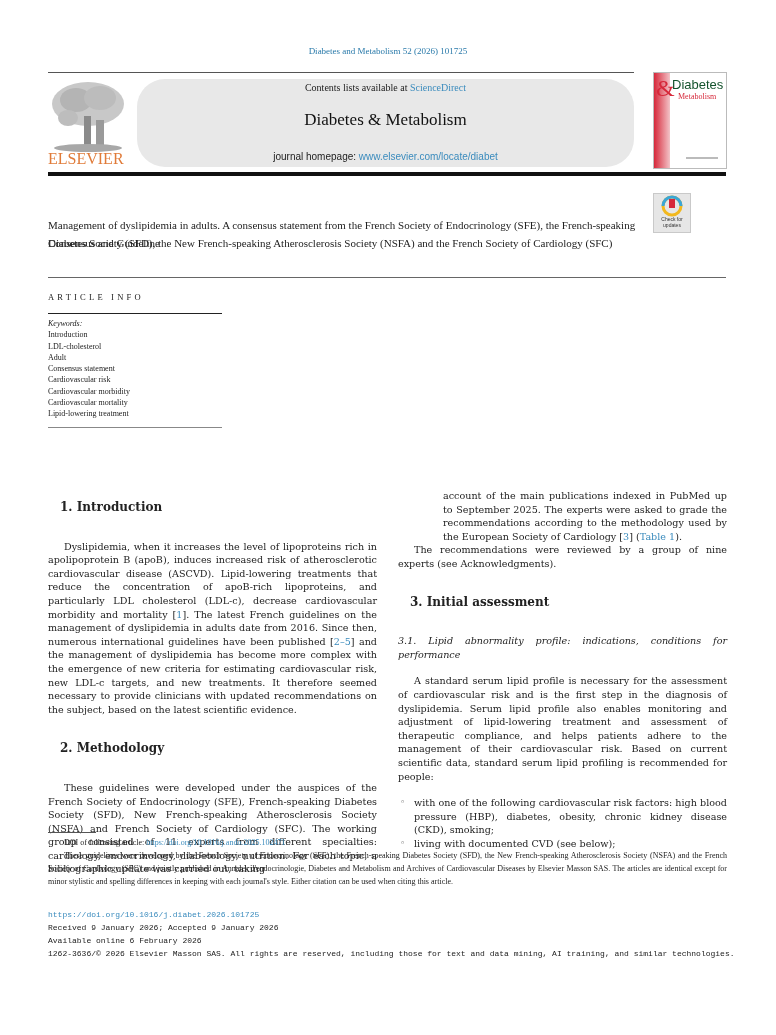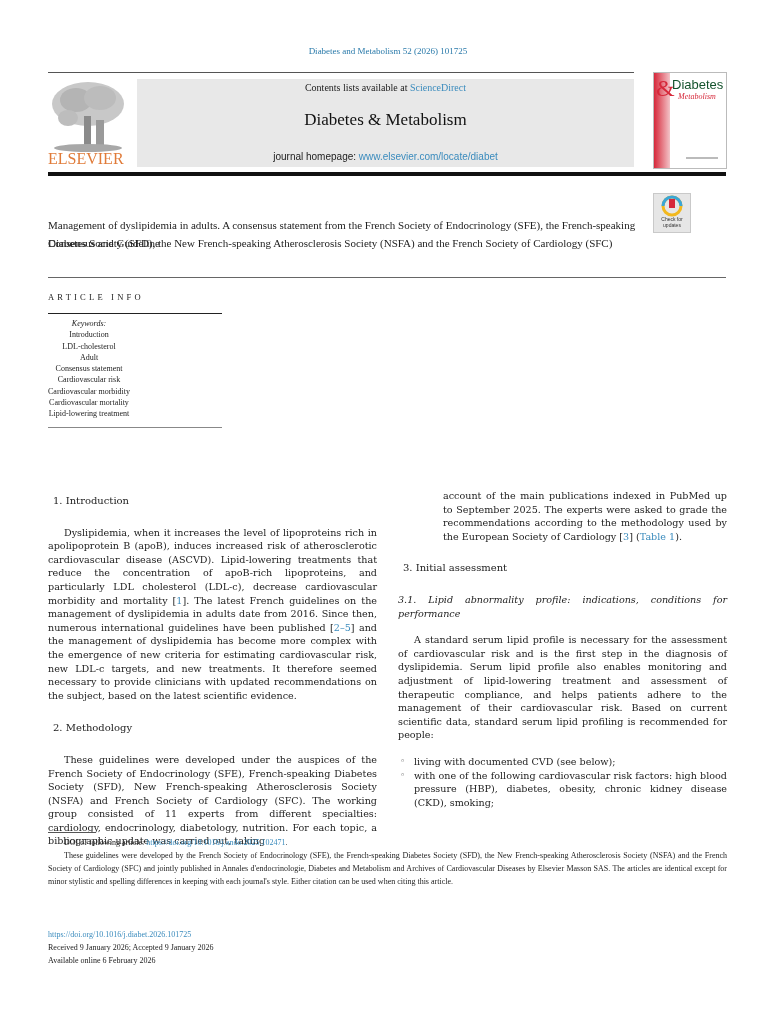--- a/index.html
+++ b/index.html
@@ -5,52 +5,52 @@
   html, body { margin:0; padding:0; background:#ffffff; }
   body { width:776px; height:1035px; position:relative; overflow:hidden;
          font-family:"DejaVu Serif", "Liberation Serif", serif; color:#222; }
   .abs { position:absolute; }
   .link { color:#3a8bbd; }
   #running-head { top:46px; left:0; width:776px; text-align:center; font-size:9px; color:#2a7aaa;
                   font-family:"Liberation Serif", serif; }
   #top-rule { left:48px; top:72px; width:586px; height:1px; background:#555; }
   #elsevier-logo { left:48px; top:78px; width:80px; height:90px; }
   #banner { left:137px; top:79px; width:497px; height:88px; background:#e8e8e8;
-            font-family:"Liberation Serif", serif; text-align:center; }
+            font-family:"Liberation Serif", serif; text-align:center;border-radius:28px; }
   #banner .contents { position:absolute; top:3px; left:0; right:0; font-size:10px; color:#222; }
   #banner .jtitle { position:absolute; top:31px; left:0; right:0; font-size:17px; color:#111; }
   #banner .home { position:absolute; top:72px; left:0; right:0; font-size:10px;
                   font-family:"Liberation Sans", sans-serif; color:#222; }
   #cover { left:653px; top:72px; width:72px; height:95px; border:1px solid #bbb; background:#fff; overflow:hidden; }
   #thick-rule { left:48px; top:172px; width:678px; height:4px; background:#111; }
   #article-type { left:48px; top:191px; font-size:11px; font-family:"Liberation Serif", serif; color:#222;margin-top:46px; }
   #title { left:48px; top:217px; width:590px; font-size:11px; line-height:17.5px;
            font-family:"Liberation Serif", serif; color:#222; }
   #crossmark { left:653px; top:193px; width:36px; height:38px; background:#e6e6e6; border:1px solid #c9c9c9; }
   #title-rule { left:48px; top:277px; width:678px; height:1px; background:#666; }
   #ai-head { left:48px; top:292px; font-size:8.5px; letter-spacing:3.2px; font-family:"Liberation Serif", serif; color:#222; }
   #ai-rule { left:48px; top:313px; width:174px; height:1px; background:#222; }
-  #keywords { left:48px; top:318px; font-size:8px; line-height:11.3px; font-family:"Liberation Serif", serif; color:#222;text-align:center; }
+  #keywords { left:48px; top:318px; font-size:8px; line-height:11.3px; font-family:"Liberation Serif", serif; color:#222; }
   #keywords .kh { font-style:italic; }
   #ai-rule2 { left:48px; top:427px; width:174px; height:1px; background:#888; }
   .col { font-size:9.6px; line-height:13.6px; text-align:justify; color:#222; font-family:"DejaVu Serif", serif; }
   .col p { margin:0; text-indent:16px; }
   .col p.noind { text-indent:0;margin-left:45px; }
-  .sec { font-weight:normal; font-size:10px; margin:5px; }
+  .sec { font-weight:bold; font-size:12px; margin:12px; }
   .subsec { font-style:italic; font-size:9.6px; margin:0; }
   #col-left { left:48px; top:489px; width:329px; }
   #col-right { left:398px; top:489px; width:329px; }
   ul.circ { list-style:none; margin:0; padding:0 0 0 16px; }
   ul.circ li { position:relative; }
   ul.circ li::before { content:"\25E6"; position:absolute; left:-14px; top:0; font-size:9px; }
   #fn-rule { left:48px; top:832px; width:48px; height:1px; background:#555; }
   #footnotes { left:48px; top:836px; width:679px; font-size:8px; line-height:13px;
                font-family:"Liberation Serif", serif; text-align:justify; color:#222; }
   #footnotes p { margin:0; text-indent:16px; }
-  #meta { left:48px; top:908px; width:679px; font-size:8px; line-height:13px; font-family:Liberation Serif, serif; color:#222;margin-top:20px; }
+  #meta { left:48px; top:908px; width:679px; font-size:8px; line-height:13px; font-family:Liberation Mono, monospace; color:#222; }
   #meta div { white-space:nowrap; }
 </style>
 </head>
 <body>
 
 <div id="running-head" class="abs">Diabetes and Metabolism 52 (2026) 101725</div>
 <div id="top-rule" class="abs"></div>
 
 <div id="elsevier-logo" class="abs">
   <svg width="80" height="90" viewBox="0 0 80 90">
@@ -72,21 +72,21 @@
   <div class="jtitle">Diabetes &amp; Metabolism</div>
   <div class="home">
     <span>journal homepage: </span><span class="link">www.elsevier.com/locate/diabet</span>
   </div>
 </div>
 
 <div id="cover" class="abs">
   <div class="abs" style="left:0;top:0;width:16px;height:95px;background:linear-gradient(to right,#d6283a,#f3c3c8);"></div>
   <div class="abs" style="left:2px;top:2px;font-size:24px;color:#d6283a;font-family:'Liberation Serif',serif;">&amp;</div>
   <div class="abs" style="left:18px;top:4px;font-size:13px;color:#14532d;font-family:'Liberation Sans',sans-serif;">Diabetes</div>
-  <div class="abs" style="left:24px;top:19px;font-size:8px;color:#d6283a;font-style:italic;font-family:'Liberation Serif',serif;">Metabolism</div>
+  <div class="abs" style="left:24px;top:19px;font-size:8px;color:#d6283a;font-family:'Liberation Serif',serif;">Metabolism</div>
   <div class="abs" style="left:32px;top:84px;width:32px;height:2px;background:#bbb;"></div>
 </div>
 
 <div id="thick-rule" class="abs"></div>
 
 <div id="article-type" class="abs">Consensus and Guideline</div>
 <div id="title" class="abs">Management of dyslipidemia in adults. A consensus statement from the French Society of Endocrinology (SFE), the French-speaking Diabetes Society (SFD), the New French-speaking Atherosclerosis Society (NSFA) and the French Society of Cardiology (SFC)</div>
 
 <div id="crossmark" class="abs">
   <svg width="36" height="24" viewBox="0 0 36 24">
@@ -122,36 +122,38 @@
   <div style="height:13px"></div>
   <p><span>Dyslipidemia, when it increases the level of lipoproteins rich in apolipoprotein B (apoB), induces increased risk of atherosclerotic cardiovascular disease (ASCVD). Lipid-lowering treatments that reduce the concentration of apoB-rich lipoproteins, and particularly LDL cholesterol (LDL-c), decrease cardiovascular morbidity and mortality [</span><span class="link">1</span><span>]. The latest French guidelines on the management of dyslipidemia in adults date from 2016. Since then, numerous international guidelines have been published [</span><span class="link">2–5</span><span>] and the management of dyslipidemia has become more complex with the emergence of new criteria for estimating cardiovascular risk, new LDL-c targets, and new treatments. It therefore seemed necessary to provide clinicians with updated recommendations on the subject, based on the latest scientific evidence.</span></p>
   <div style="height:14px"></div>
   <div class="sec">2.  Methodology</div>
   <div style="height:13px"></div>
   <p>These guidelines were developed under the auspices of the French Society of Endocrinology (SFE), French-speaking Diabetes Society (SFD), New French-speaking Atherosclerosis Society (NSFA) and French Society of Cardiology (SFC). The working group consisted of 11 experts from different specialties: cardiology, endocrinology, diabetology, nutrition. For each topic, a bibliographic update was carried out, taking</p>
 </div>
 
 <div id="col-right" class="abs col">
   <p class="noind"><span>account of the main publications indexed in PubMed up to September 2025. The experts were asked to grade the recommendations according to the methodology used by the European Society of Cardiology [</span><span class="link">3</span><span>] (</span><span class="link">Table 1</span><span>).</span></p>
+  <p>The recommendations were reviewed by a group of nine experts (see Acknowledgments).</p>
   <div style="height:13px"></div>
   <div class="sec">3.  Initial assessment</div>
   <div style="height:13px"></div>
   <div class="subsec">3.1.  Lipid abnormality profile: indications, conditions for performance</div>
   <div style="height:13px"></div>
   <p>A standard serum lipid profile is necessary for the assessment of cardiovascular risk and is the first step in the diagnosis of dyslipidemia. Serum lipid profile also enables monitoring and adjustment of lipid-lowering treatment and assessment of therapeutic compliance, and helps patients adhere to the management of their cardiovascular risk. Based on current scientific data, standard serum lipid profiling is recommended for people:</p>
   <div style="height:13px"></div>
   <ul class="circ">
+    <li>with one of the following cardiovascular risk factors: high blood pressure (HBP), diabetes, obesity, chronic kidney disease (CKD), smoking;</li>
     <li>living with documented CVD (see below);</li>
-    <li>with one of the following cardiovascular risk factors: high blood pressure (HBP), diabetes, obesity, chronic kidney disease (CKD), smoking;</li>
   </ul>
 </div>
 
 <div id="fn-rule" class="abs"></div>
 <div id="footnotes" class="abs">
   <p><span>DOI of following article: </span><span class="link">https://doi.org/10.1016/j.ando.2025.102471</span><span>.</span></p>
   <p>These guidelines were developed by the French Society of Endocrinology (SFE), the French-speaking Diabetes Society (SFD), the New French-speaking Atherosclerosis Society (NSFA) and the French Society of Cardiology (SFC) and jointly published in Annales d'endocrinologie, Diabetes and Metabolism and Archives of Cardiovascular Diseases by Elsevier Masson SAS. The articles are identical except for minor stylistic and spelling differences in keeping with each journal's style. Either citation can be used when citing this article.</p>
 </div>
 
 <div id="meta" class="abs">
   <div class="link">https://doi.org/10.1016/j.diabet.2026.101725</div>
   <div>Received 9 January 2026; Accepted 9 January 2026</div>
   <div>Available online 6 February 2026</div>
+  <div>1262-3636/© 2026 Elsevier Masson SAS. All rights are reserved, including those for text and data mining, AI training, and similar technologies.</div>
 </div>
 
 </body></html>

